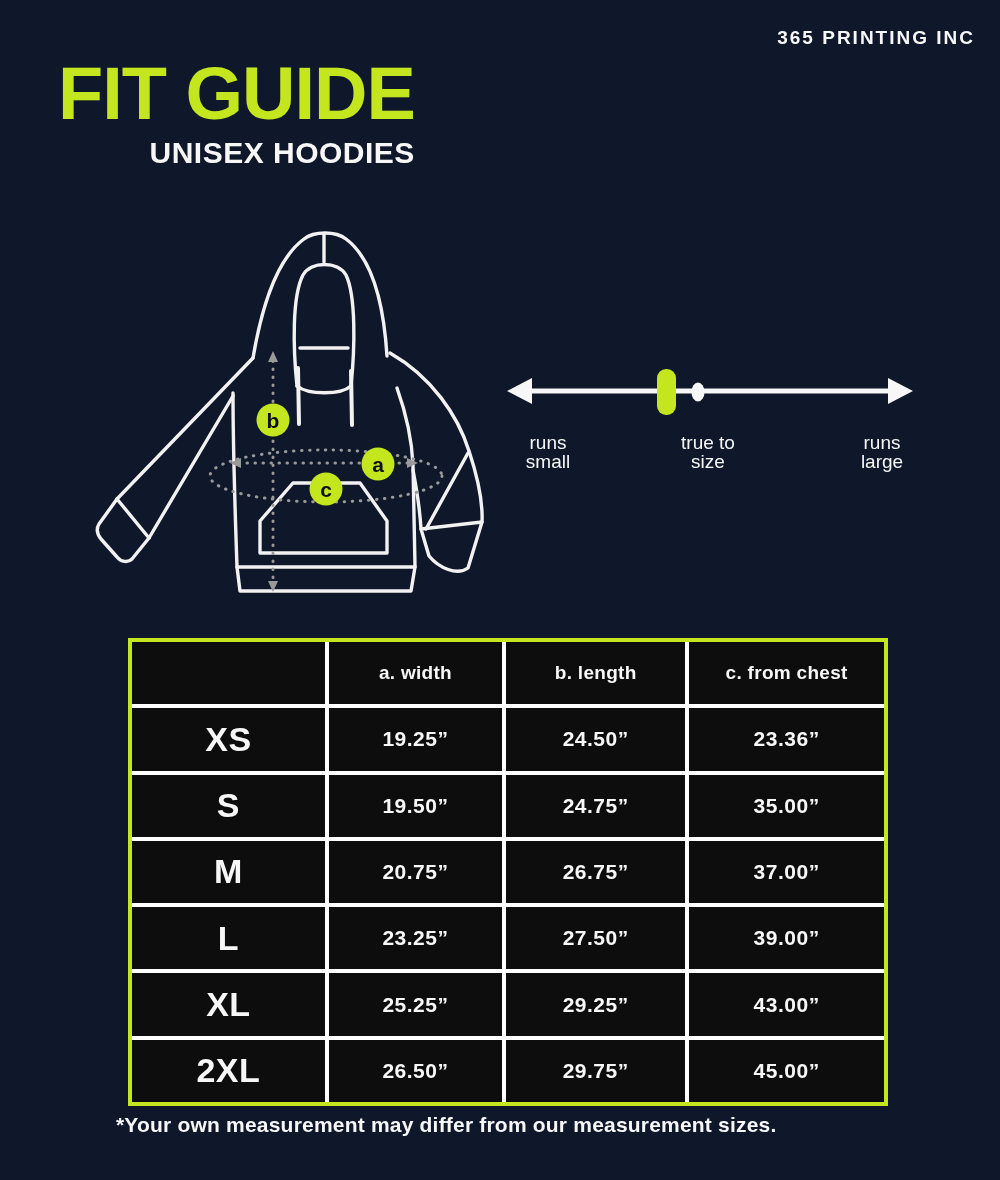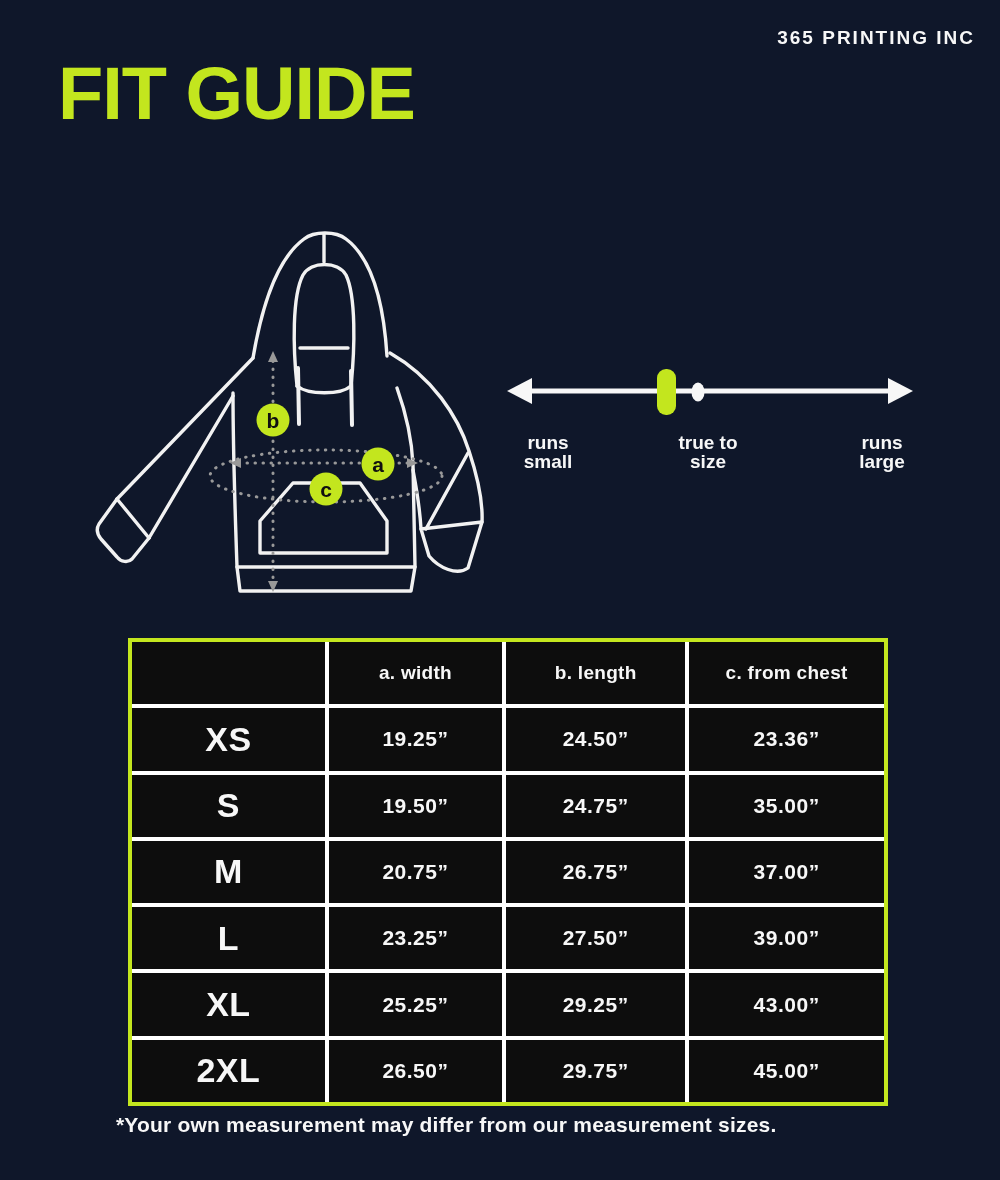--- a/index.html
+++ b/index.html
@@ -22,21 +22,21 @@
   }
   .title-sub {
     font-size:30px; font-weight:bold; letter-spacing:0.5px;
     color:#f7f7f7; text-align:right; margin-top:5px;
   }
   .hoodie-svg { position:absolute; left:90px; top:220px; width:420px; height:400px; }
   .scale { position:absolute; left:505px; top:358px; width:410px; height:130px; }
   .scale svg { display:block; }
   .scale-label {
     position:absolute; top:76px; transform:translateX(-50%);
-    font-size:19px; font-weight:bold; line-height:0.98;
+    font-size:19px; font-weight:normal; line-height:0.98;
     text-align:center; color:#f7f7f7; white-space:nowrap;
   }
   .size-table {
     position:absolute; left:128px; top:638px; width:760px; height:468px;
     display:grid;
     grid-template-columns:198fr 178fr 184fr 200fr;
     grid-template-rows:repeat(7, 1fr);
     gap:4px;
     background:#ffffff;
     border:4px solid #c3e61e;
@@ -56,20 +56,21 @@
 </style>
 </head>
 <body>
 
 <div class="canvas">
 
   <div class="company">365 PRINTING INC</div>
 
   <div class="title-block">
     <div class="title-main">FIT GUIDE</div>
+    <div class="title-sub">UNISEX HOODIES</div>
   </div>
 
   <svg class="hoodie-svg" viewBox="0 0 420 400">
     <g stroke="#f2f2f2" stroke-width="3.4" fill="none" stroke-linecap="round" stroke-linejoin="round">
 
       <path d="M 163,138 C 172,85 188,38 214,19 C 224,11 246,11 256,19 C 284,40 294,88 297,136"></path>
       <path d="M 234,14 L 234,42"></path>
       <path d="M 207,166 C 203,128 202,76 213,55 C 221,41 248,41 256,55 C 266,76 265,128 261,166"></path>
       <path d="M 207,166 C 218,175 251,175 261,166"></path>
       <path d="M 210,128 L 258,128"></path>

